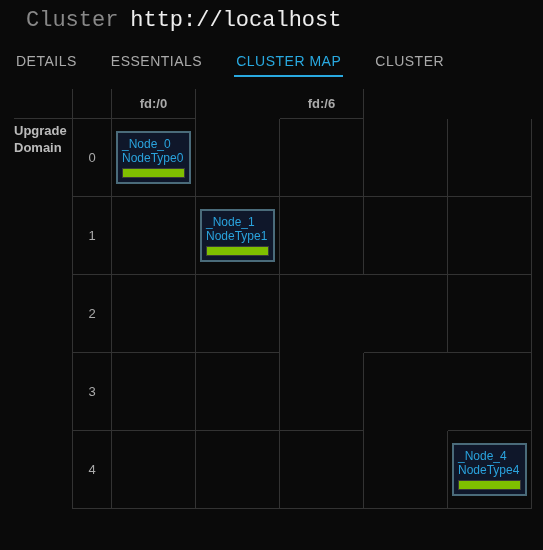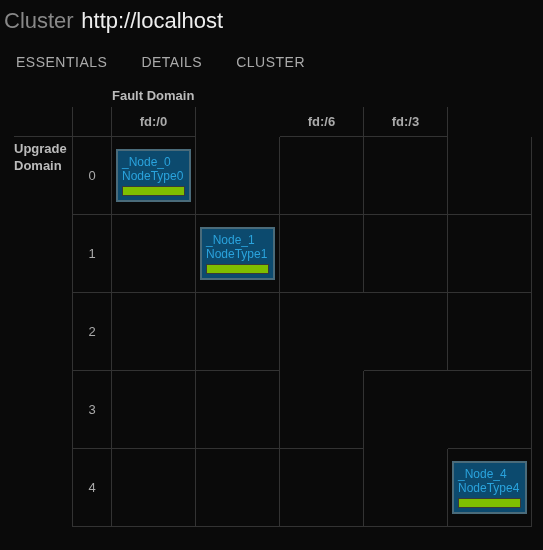--- a/index.html
+++ b/index.html
@@ -6,21 +6,22 @@
   body {
     background: #0a0a0a;
     color: #bbb;
     font-family: "Segoe UI", Arial, sans-serif;
     font-size: 13px;
     width: 543px;
     height: 550px;
     overflow: hidden;
   }
   .header {
-    padding: 8px 14px 4px 4px;
+    padding: 8px 14px 4px 26px;
+    font-family: Liberation Mono, monospace;
   }
   .title-prefix {
     color: #888;
     font-size: 22px;
     font-weight: 300;
   }
   .title-url {
     color: #eee;
     font-size: 22px;
     font-weight: 300;
@@ -94,21 +95,21 @@
   }
   .corner {
     border-bottom: 1px solid #333;
     border-right: 1px solid #333;
   }
   .corner-blank {
     border-bottom: 1px solid #333;
   }
   .node {
     border: 2px solid #4a6b7a;
-    background: #0c4a6e;
+    background: #0f172a;
     width: 78px;
     padding: 4px 4px 4px 4px;
     cursor: pointer;
   }
   .node-name {
     color: #2aa3dd;
     font-size: 12px;
     white-space: nowrap;
   }
   .node-type {
@@ -126,34 +127,33 @@
 </style>
 </head>
 <body>
 
 <div class="header">
   <span class="title-prefix">Cluster</span>
   <span class="title-url">http://localhost</span>
 </div>
 
 <div class="tabs">
+  <div class="tab">DETAILS</div>
   <div class="tab">ESSENTIALS</div>
-  <div class="tab">DETAILS</div>
+  <div class="tab active">CLUSTER MAP</div>
   <div class="tab">CLUSTER</div>
 </div>
 
 <div class="map-wrap">
-  <div class="fd-label">Fault Domain</div>
   <div class="grid">
 
     <div class="corner-blank" style="grid-column:1;grid-row:1"></div>
     <div class="corner col-left-border" style="grid-column:2;grid-row:1"></div>
     <div class="col-head" style="grid-column:3;grid-row:1;border-right:1px solid #333">fd:/0</div>
     <div class="col-head" style="grid-column:5;grid-row:1;border-right:1px solid #333">fd:/6</div>
-    <div class="col-head" style="grid-column:6;grid-row:1;border-right:1px solid #333">fd:/3</div>
 
     <div class="ud-label" style="white-space:pre-line">Upgrade
 Domain</div>
 
     <div class="row-head col-left-border" style="grid-column:2;grid-row:2">0</div>
     <div class="cell" style="grid-column:3;grid-row:2">
       <div class="node">
         <div class="node-name">_Node_0</div>
         <div class="node-type">NodeType0</div>
         <div class="node-bar"></div>

